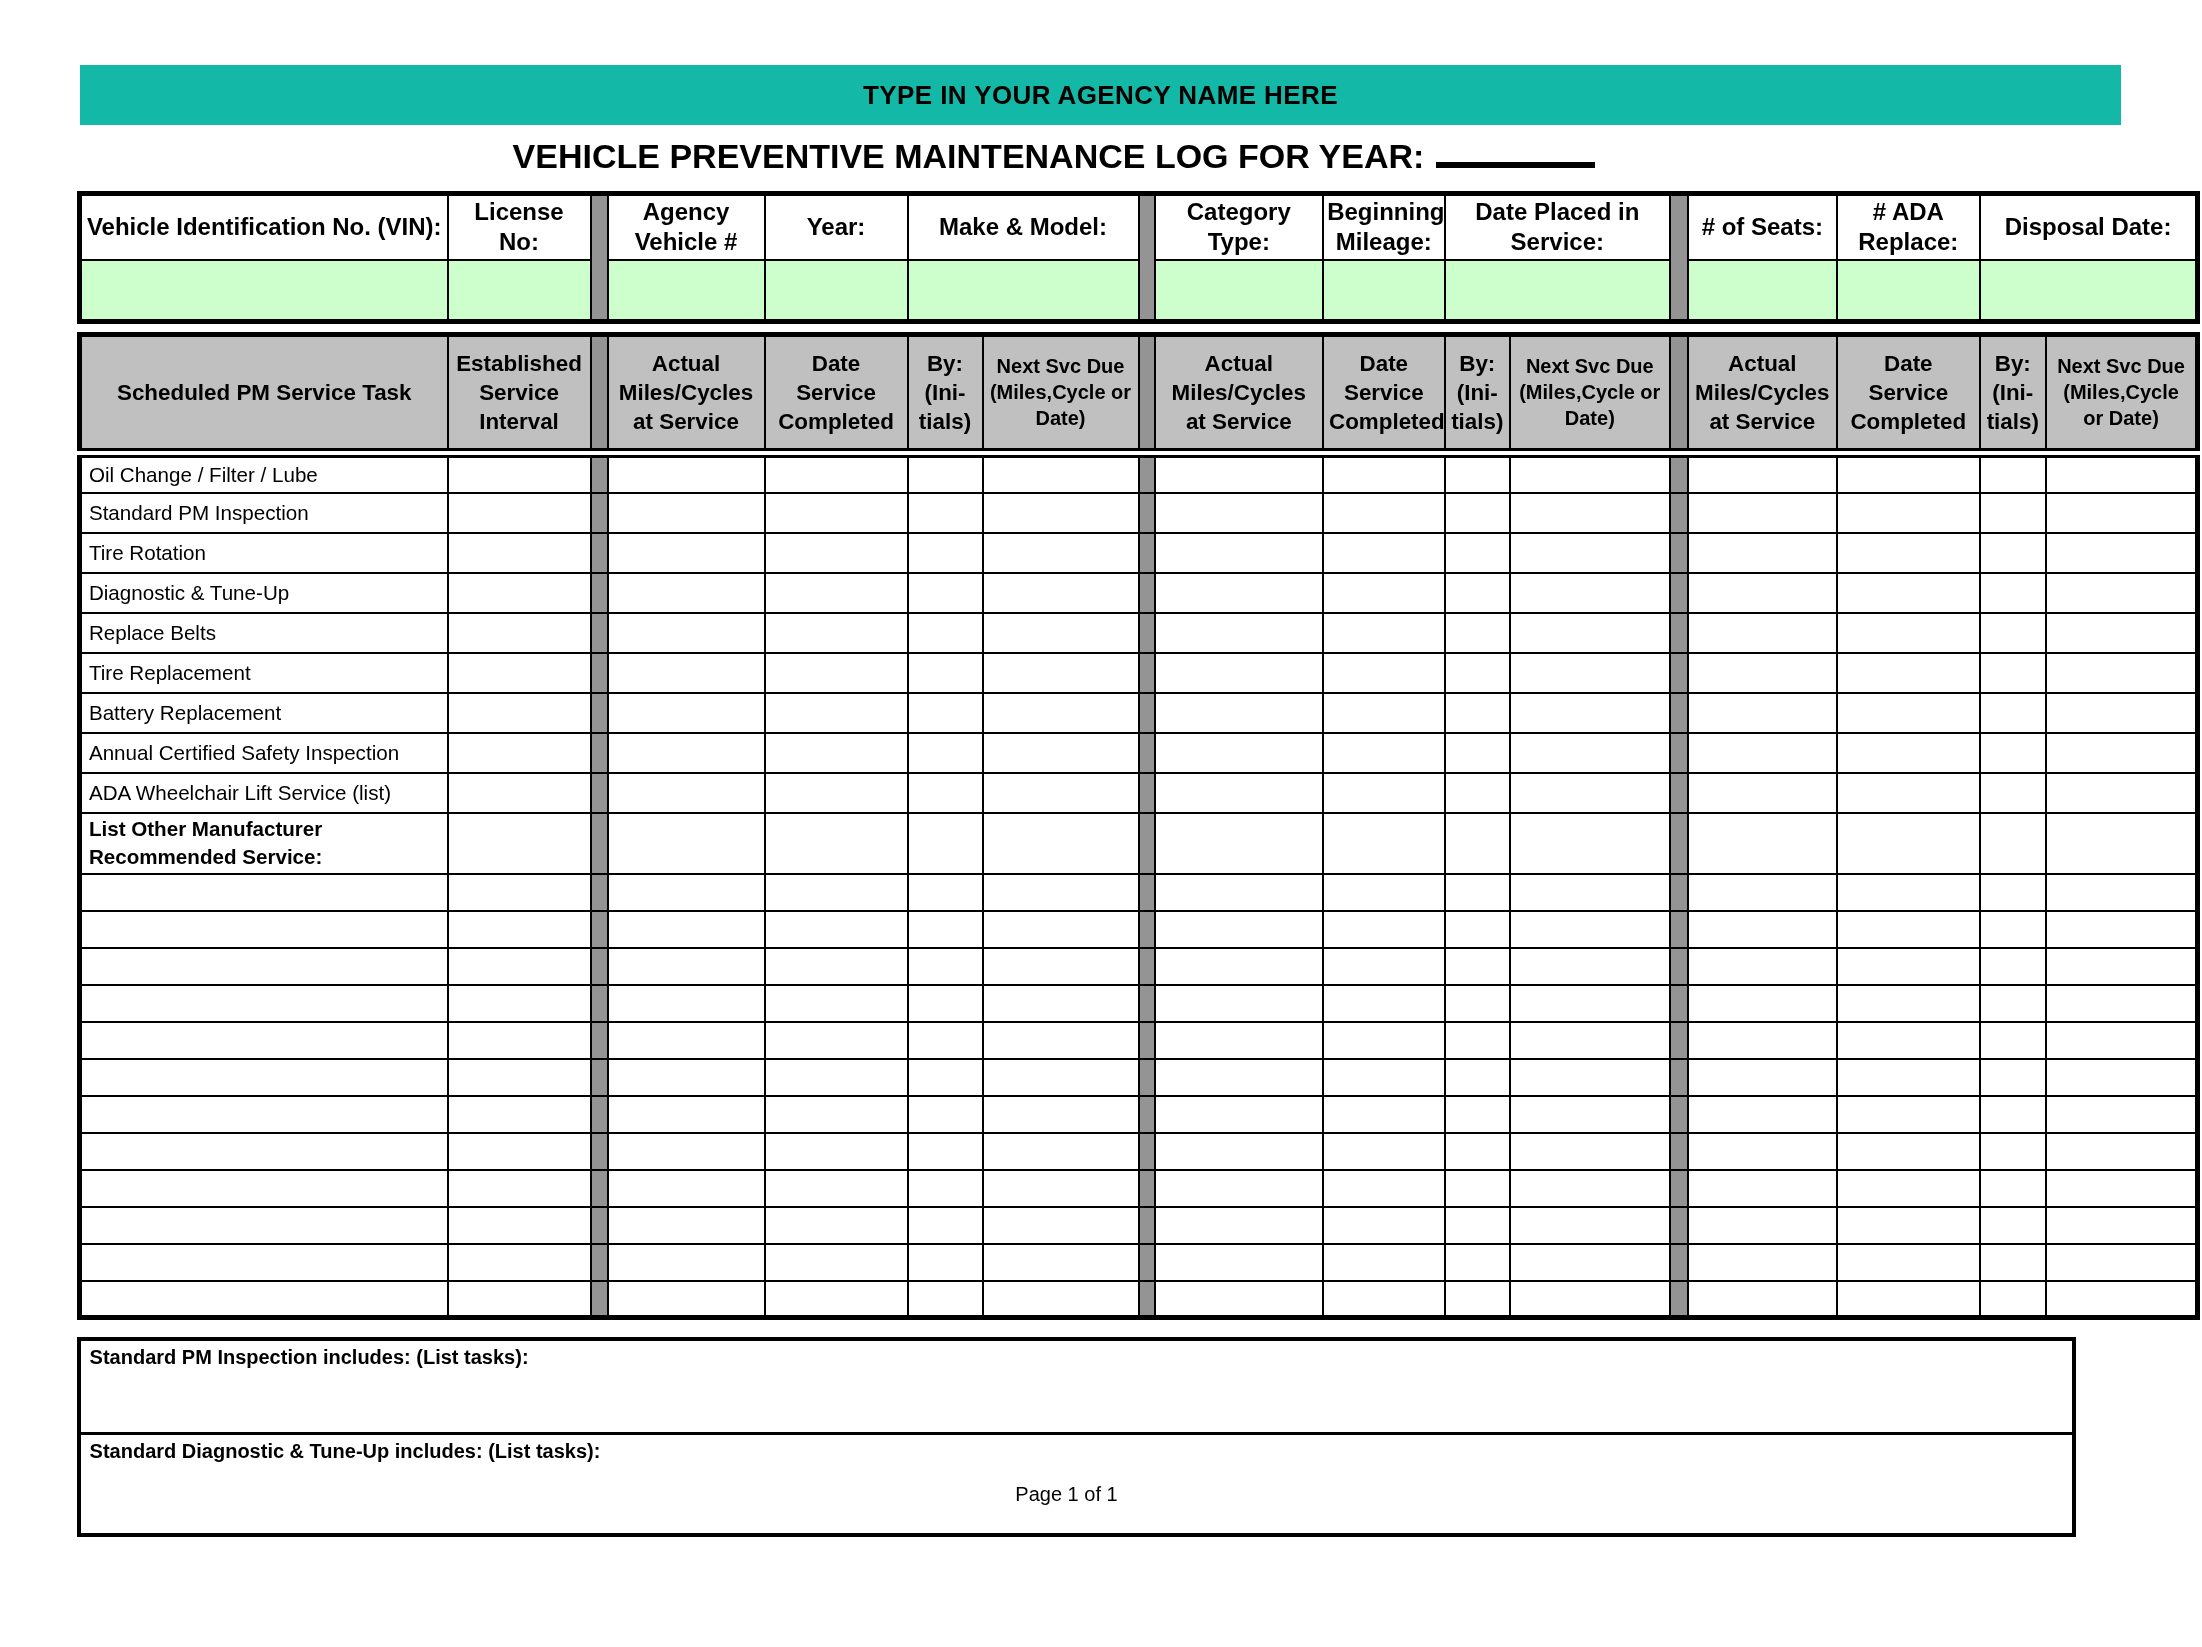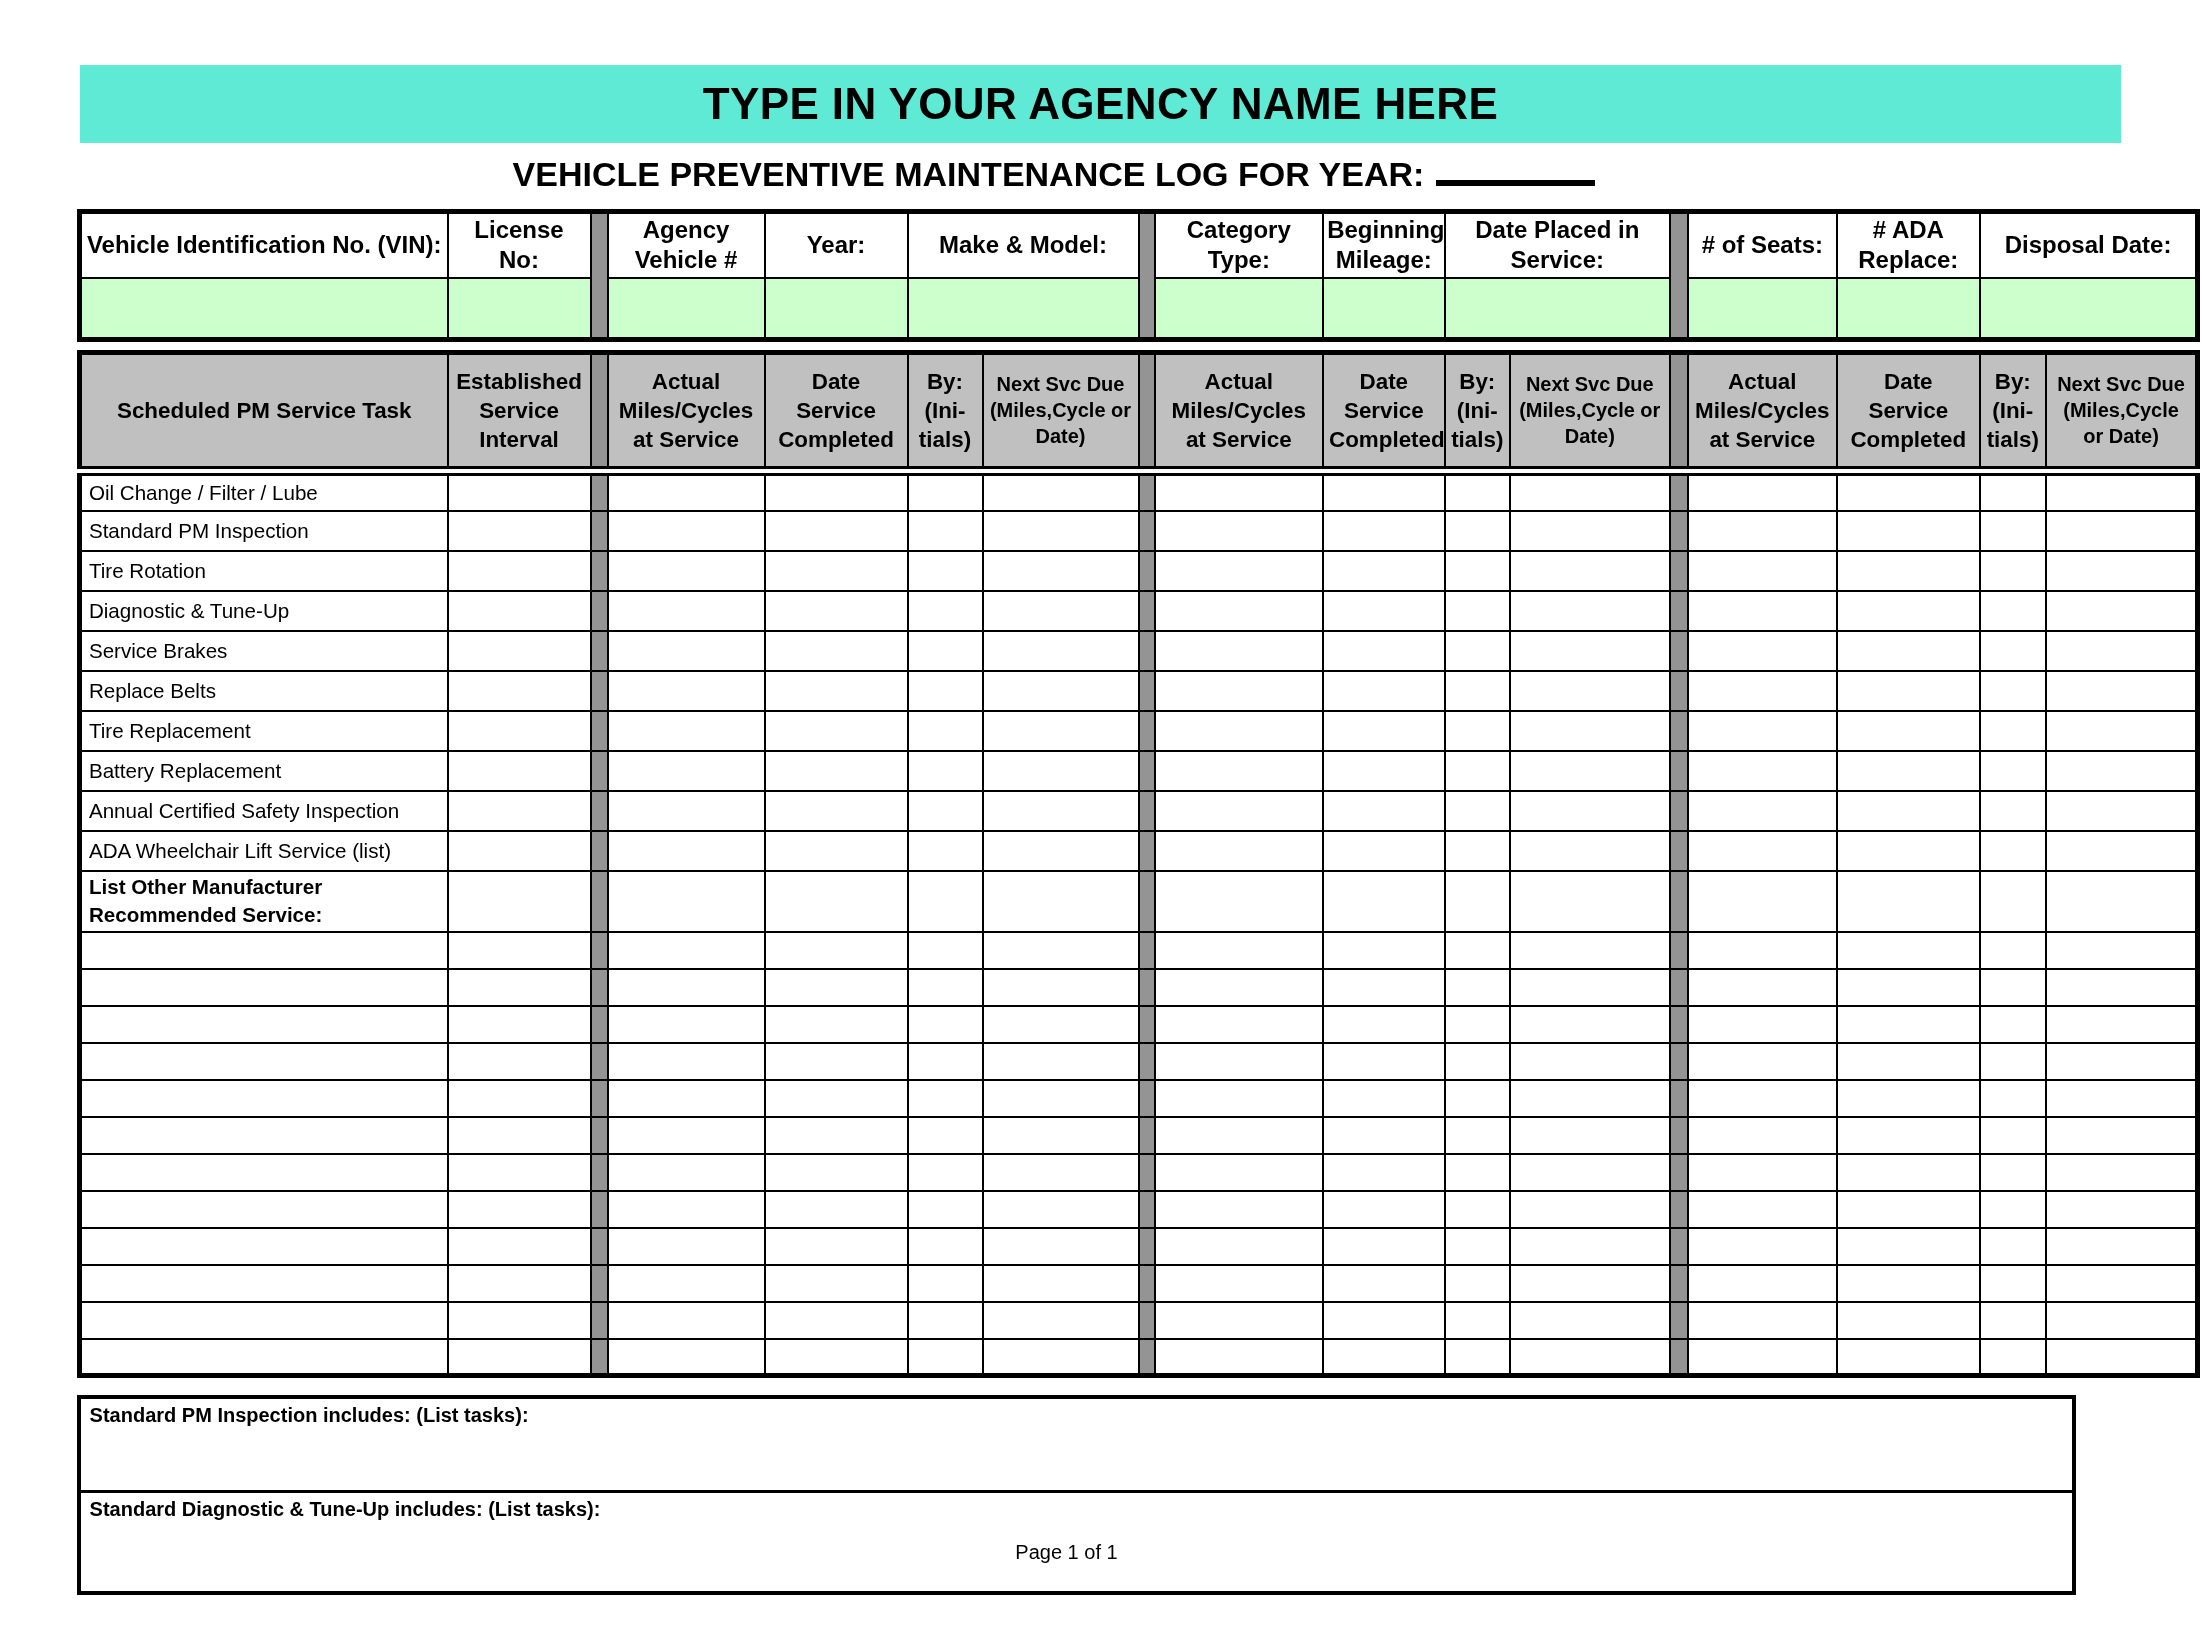--- a/index.html
+++ b/index.html
@@ -2,24 +2,24 @@
 <html style="font-size:13.8px"><head>
 <meta charset="utf-8">
 <style>
   * { box-sizing: border-box; margin: 0; padding: 0; }
   html, body { width: 2203px; height: 1648px; background: #ffffff; overflow: hidden; }
   body { font-family: "Liberation Sans", "DejaVu Sans", sans-serif; color: #000; }
 
   
   .banner {
     margin: 65px 0 0 80px;
-    width: 2041px; height: 78px;
-    background: #5eead4;
+    width: 2041px; height: 60px;
+    background: #14b8a6;
     display: flex; align-items: center; justify-content: center;
-    font-size: 44px; font-weight: bold; letter-spacing: 0.4px;
+    font-size: 26px; font-weight: bold; letter-spacing: 0.4px;
   }
   .title-row {
     width: 2108px; margin-top: 12px; text-align: center;
     font-size: 34px; font-weight: bold; white-space: nowrap;
   }
   .blank-line {
     display: inline-block; width: 159px; height: 26px;
     border-bottom: 6.9px solid #000; margin-left: 12px;
   }
 
@@ -239,39 +239,20 @@
         <td></td>
         <td></td>
         <td></td>
         <td class="sep"></td>
         <td></td>
         <td></td>
         <td></td>
         <td></td>
       </tr>
       <tr class="row">
-        <td class="task">Service Brakes</td>
-        <td></td>
-        <td class="sep"></td>
-        <td></td>
-        <td></td>
-        <td></td>
-        <td></td>
-        <td class="sep"></td>
-        <td></td>
-        <td></td>
-        <td></td>
-        <td></td>
-        <td class="sep"></td>
-        <td></td>
-        <td></td>
-        <td></td>
-        <td></td>
-      </tr>
-      <tr class="row">
         <td class="task">Replace Belts</td>
         <td></td>
         <td class="sep"></td>
         <td></td>
         <td></td>
         <td></td>
         <td></td>
         <td class="sep"></td>
         <td></td>
         <td></td>

